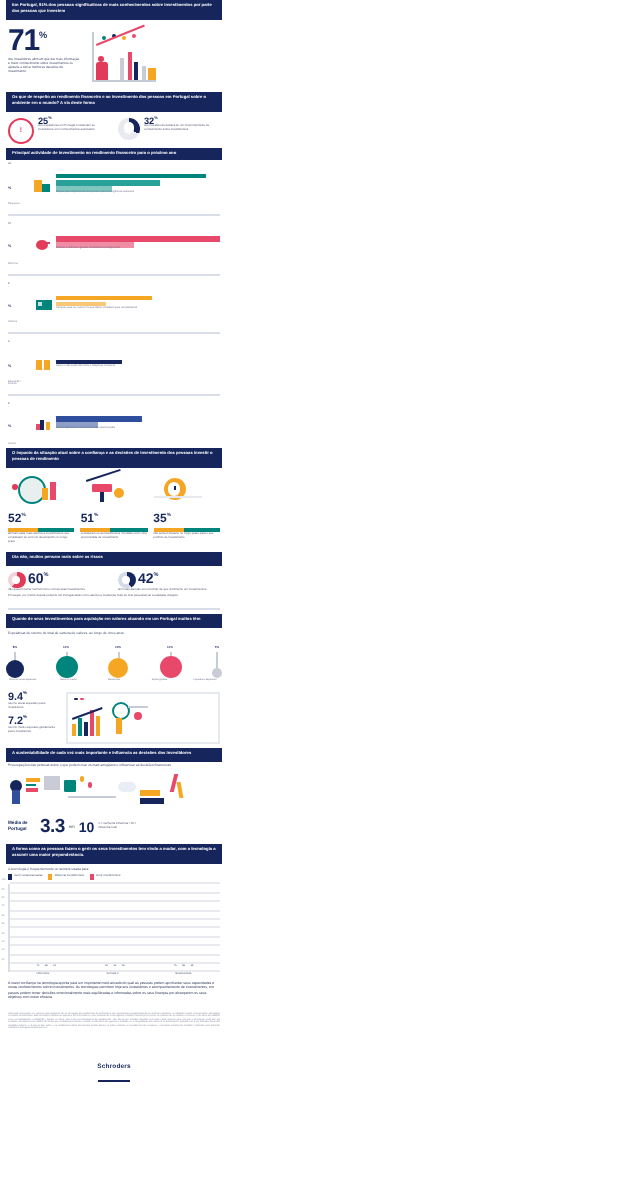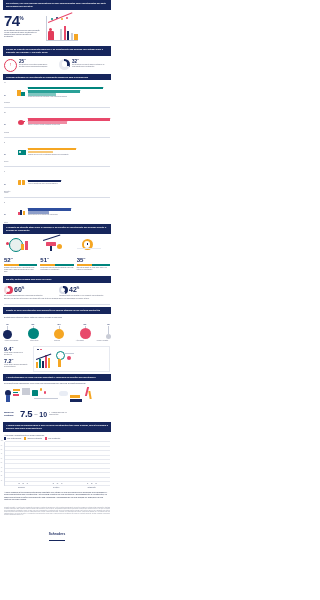--- a/index.html
+++ b/index.html
@@ -134,21 +134,21 @@
 </style>
 </head>
 <body>
 
 <div class="page">
 
   <div class="band">Em Portugal, 91% dos pessoas significativas de mais conhecimentos sobre investimentos por parte das pessoas que investem</div>
 
   <div class="hero">
     <div class="hero-left">
-      <div class="hero-num"><span>74</span><sup>%</sup></div>
+      <div class="hero-num"><span>71</span><sup>%</sup></div>
       <div class="hero-cap">dos investidores afirmam que dar mais informação e maior conhecimento sobre investimentos os ajudaria a tomar melhores decisões de investimento.</div>
     </div>
     <div class="hero-art">
       <span class="ln" style="left:2px;top:2px;width:.3px;height:24px;"></span>
       <span class="ln" style="left:2px;top:26px;width:32px;height:.3px;"></span>
       <span class="dot" style="left:7px;top:4px;width:2px;height:2px;background:#00857d;"></span>
       <span class="dot" style="left:12px;top:3px;width:2.4px;height:2.4px;background:#16265c;"></span>
       <span class="dot" style="left:17px;top:4px;width:2px;height:2px;background:#f5a623;"></span>
       <span class="dot" style="left:22px;top:3.5px;width:2.2px;height:2.2px;background:#e8496b;"></span>
       <span class="bar" style="left:16px;top:15px;width:2.4px;height:11px;background:#c9ccd6;"></span>
@@ -422,21 +422,21 @@
     <span class="ln" style="left:30px;top:13px;width:24px;height:.35px;background:#c6cbd8;"></span>
     <span class="dot" style="left:55px;top:6px;width:9px;height:5px;background:#e9edf5;border-radius:3px;"></span>
     <span class="bar" style="left:66px;top:10px;width:10px;height:3px;background:#f5a623;"></span>
     <span class="bar" style="left:66px;top:14px;width:12px;height:2.5px;background:#16265c;"></span>
     <span class="bar" style="left:82px;top:2px;width:1.6px;height:9px;background:#e8496b;transform:skewX(-14deg);"></span>
     <span class="bar" style="left:85px;top:6px;width:1.6px;height:8px;background:#f5a623;transform:skewX(10deg);"></span>
   </div>
 
   <div class="media">
     <span class="lbl">Média de Portugal</span>
-    <span class="v">7.5</span>
+    <span class="v">3.3</span>
     <span class="em">em</span>
     <span class="ten">10</span>
     <span class="tinier" style="width:24px;">1 = nenhuma influência / 10 = influência total</span>
   </div>
 
   <div class="band">A forma como as pessoas fazem o gerir os seus investimentos tem vindo a mudar, com a tecnologia a assumir uma maior preponderância.</div>
 
   <div class="tiny" style="padding:2px 4px 0 4px;">A tecnologia é frequentemente ou sempre usada para</div>
 
   <div class="legend">

